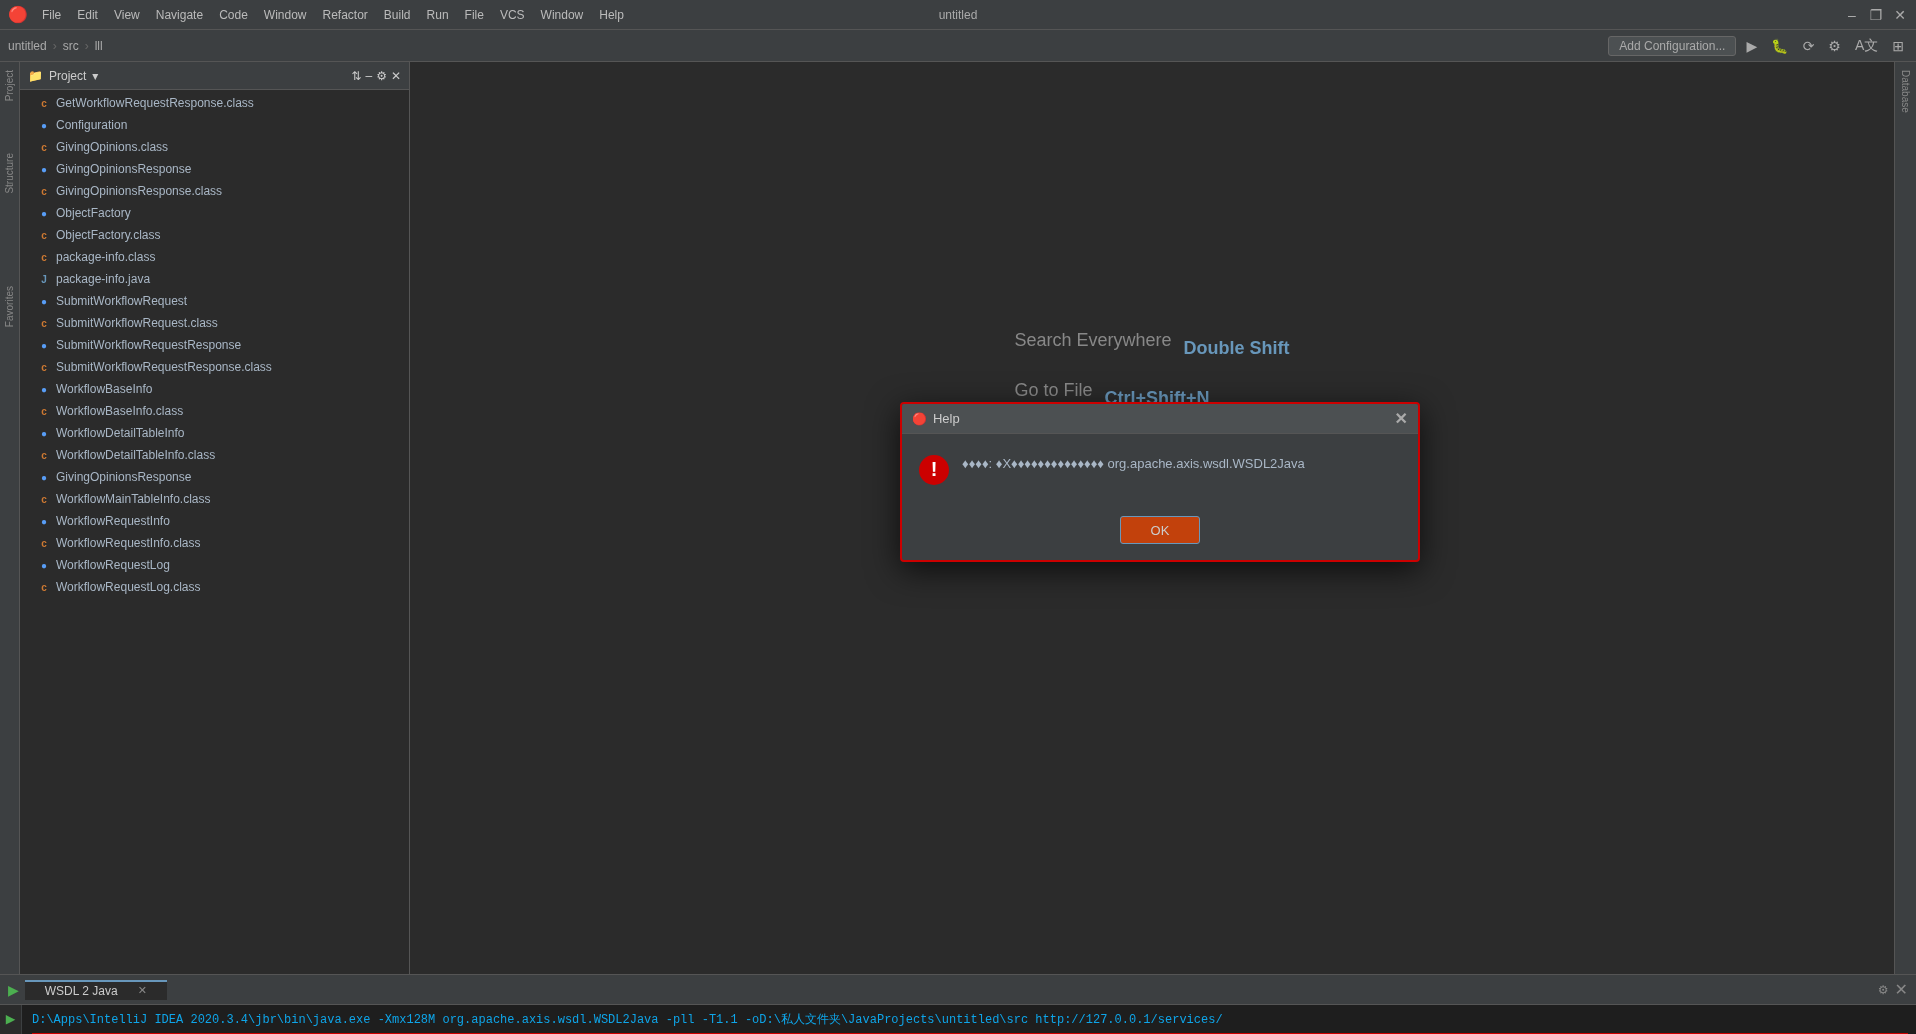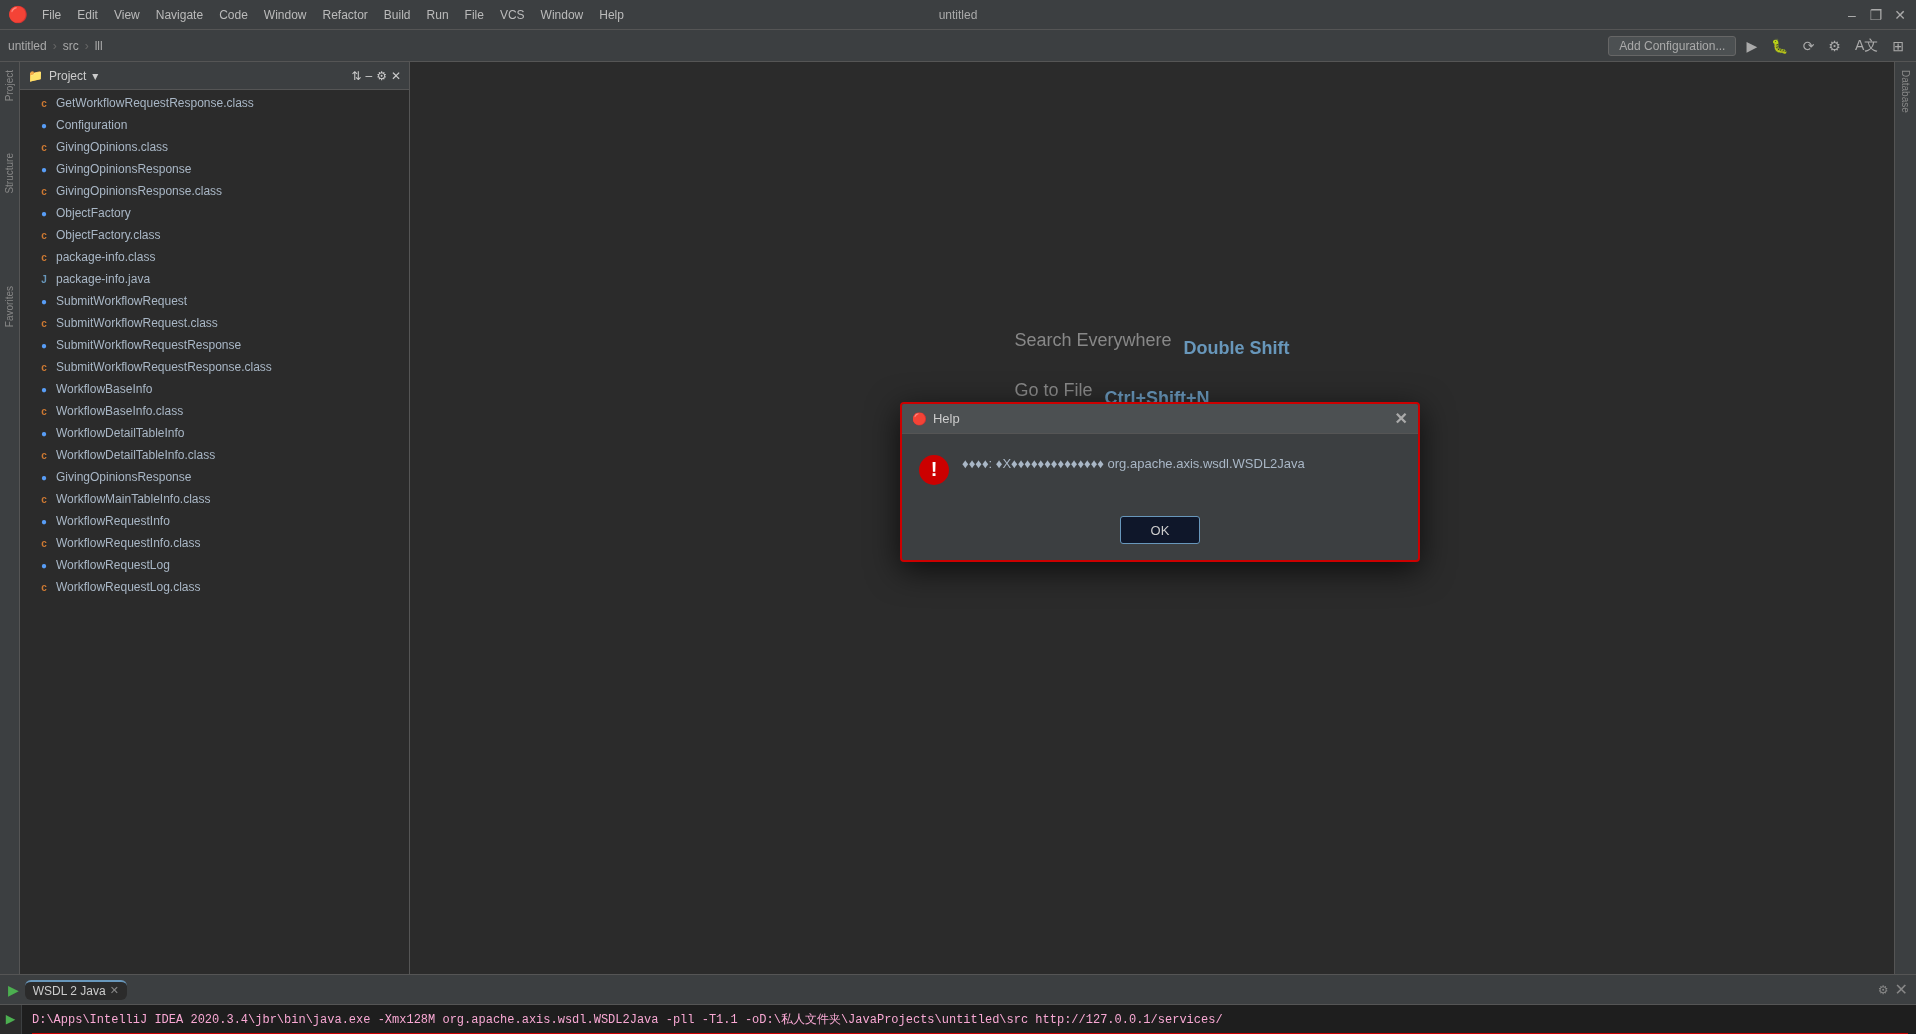--- a/index.html
+++ b/index.html
@@ -230,26 +230,25 @@
       background: #3c3f41;
       display: flex;
       align-items: center;
       padding: 0 8px;
       gap: 6px;
       border-bottom: 1px solid #555;
     }
     .run-tab {
       display: flex;
       align-items: center;
-      gap: 4px;
-      padding: 2px 8px;
+      gap: 20px;
+      padding: 2px 20px;
       color: #aaa;
       font-size: 12px;
       cursor: pointer;
-      border-radius: 6px;
     }
     .run-tab.active {
       background: #2b2b2b;
       border-top: 2px solid #6897bb;
       color: #ccc;
     }
     #run-content {
       flex: 1;
       background: #1e1e1e;
       padding: 6px 8px;
@@ -272,21 +271,21 @@
       padding-top: 4px;
       gap: 4px;
     }
     #run-output-area {
       margin-left: 24px;
     }
     .run-line {
       line-height: 1.5;
       white-space: pre;
     }
-    .run-line.cmd { color: #f9a8d4; }
+    .run-line.cmd { color: #0ea5e9; }
 
     
     #dialog-overlay {
       position: absolute;
       top: 0;
       left: 0;
       width: 100%;
       height: 100%;
       z-index: 100;
     }
@@ -339,21 +338,21 @@
       line-height: 1.5;
     }
     #dialog-footer {
       padding: 10px 16px 16px;
       display: flex;
       justify-content: center;
     }
     #ok-btn {
       width: 80px;
       height: 28px;
-      background: #0f172a;
+      background: #c2410c;
       border: 1px solid #6897bb;
       color: #ccc;
       font-size: 13px;
       cursor: pointer;
       border-radius: 3px;
     }
 
     
     ::-webkit-scrollbar { width: 8px; height: 8px; }
     ::-webkit-scrollbar-track { background: #2b2b2b; }

